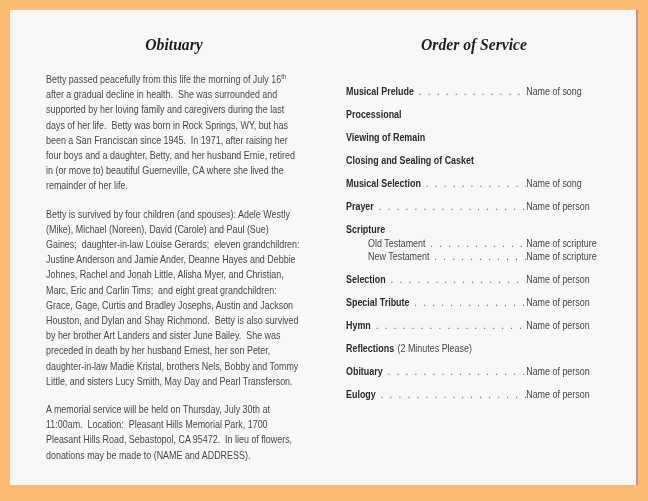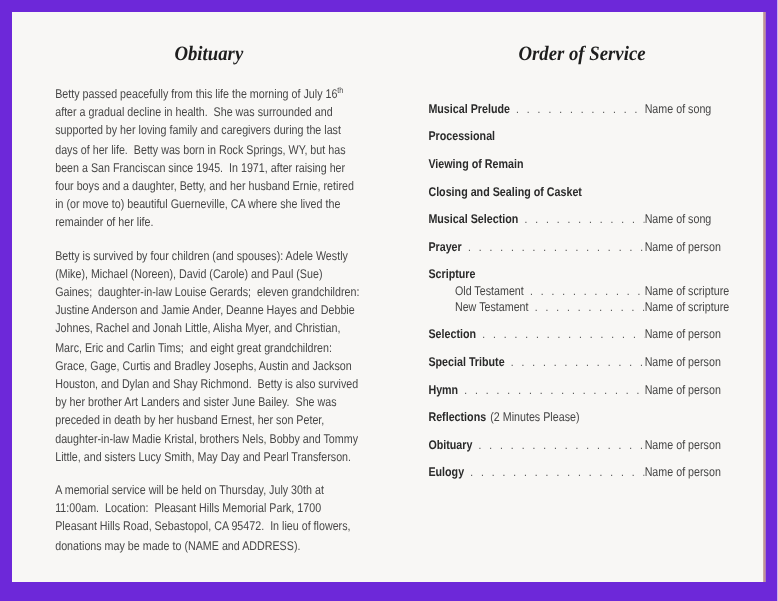--- a/index.html
+++ b/index.html
@@ -1,28 +1,28 @@
 <!DOCTYPE html>
 <html><head>
 <meta charset="utf-8">
 <style>
   html,body { margin:0; padding:0; background:#ffffff; }
   .canvas {
     position:relative; width:648px; height:501px;
-    background:#6d28d9; overflow:hidden;
+    background:#fdba74; overflow:hidden;
     font-family:"Liberation Sans", sans-serif;
   }
   .paper {
     position:absolute; left:10px; top:10px; width:628px; height:475px;
     background:#f8f7f5;
     box-shadow: inset -2px 0 0 rgba(125,24,30,.45);
   }
   .page { position:absolute; top:24px; width:256px; }
   .page-left  { left:36px; }
-  .page-right { left:347px; }
+  .page-right { left:336px; }
   .page-title {
     font-family:"Liberation Serif", serif;
     font-style:italic; font-weight:bold;
     font-size:17px; line-height:22px;
     color:#1e1e1e; text-align:center;
     transform:scaleX(.92); transform-origin:50% 0;
   }
   
   .condense { transform:scaleX(.85); transform-origin:0 0; width:300px; }
   .obit-body { margin-top:16px; }

